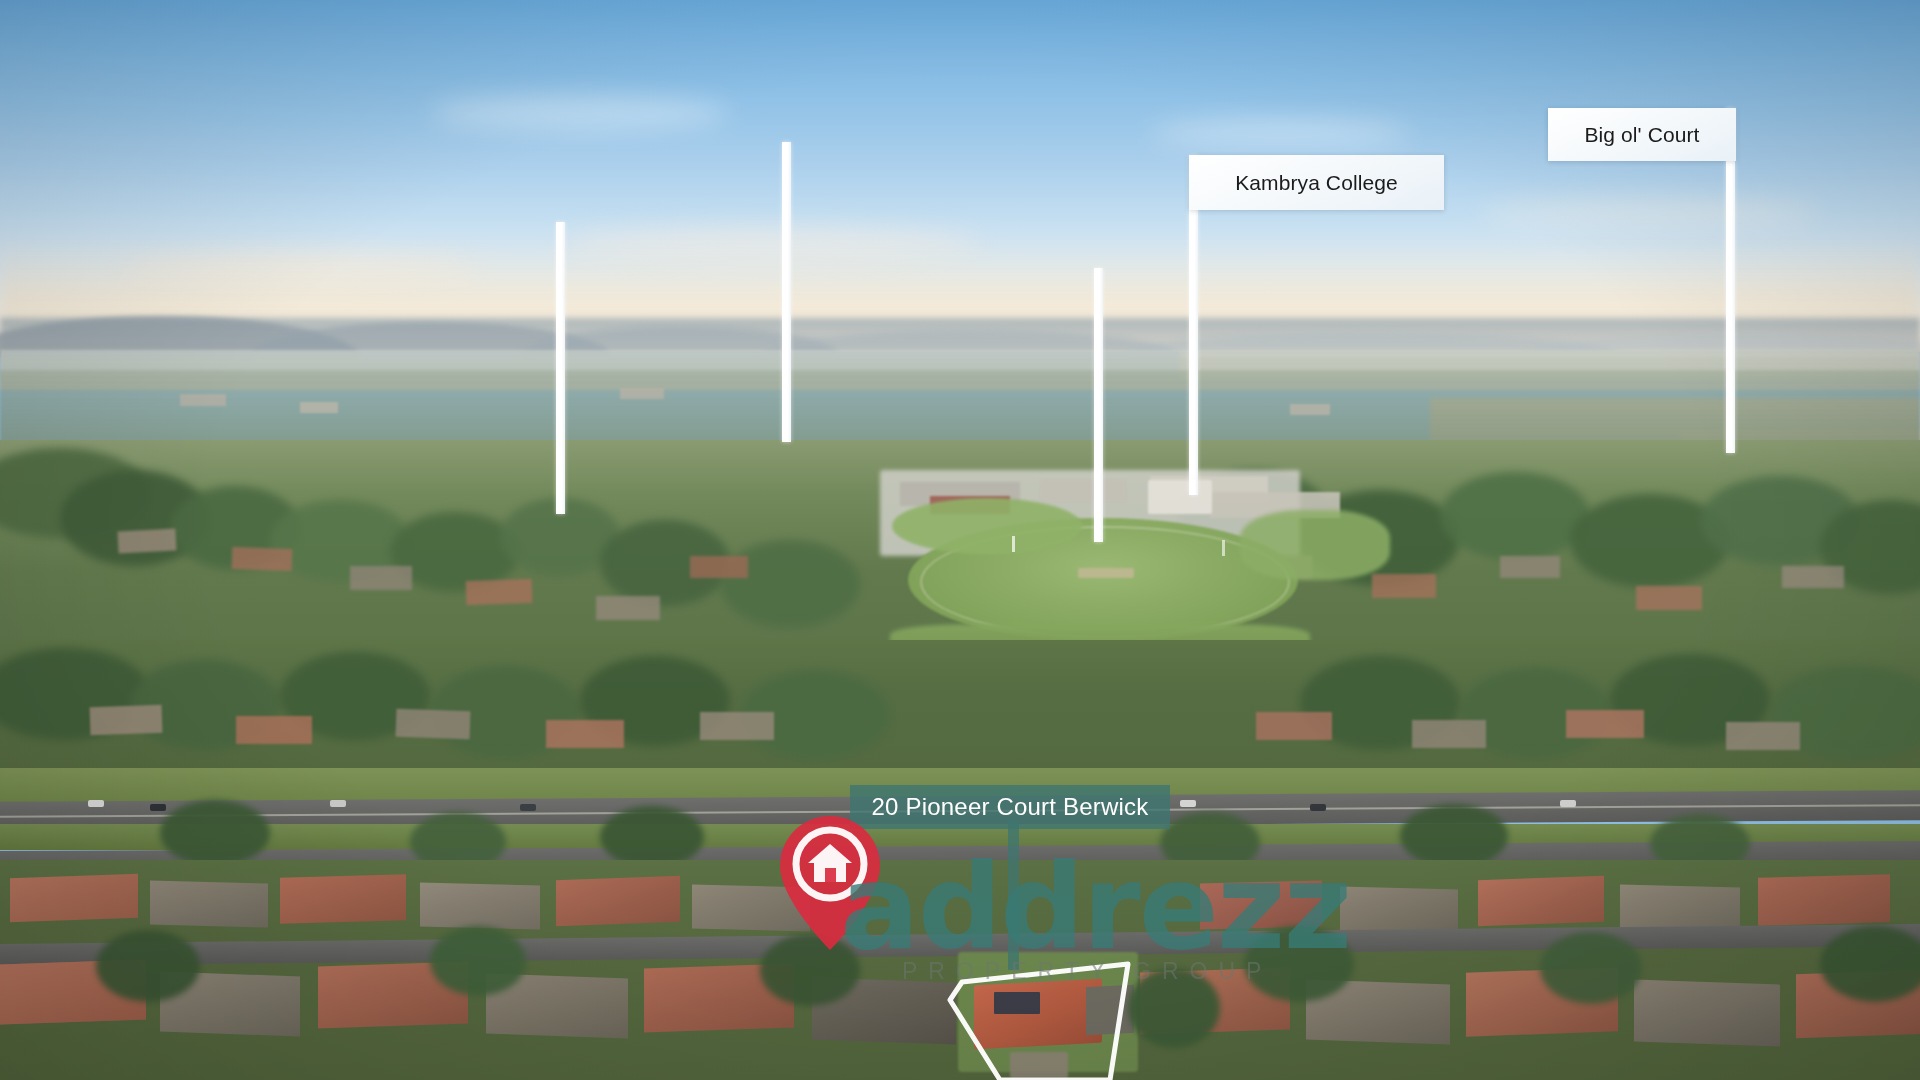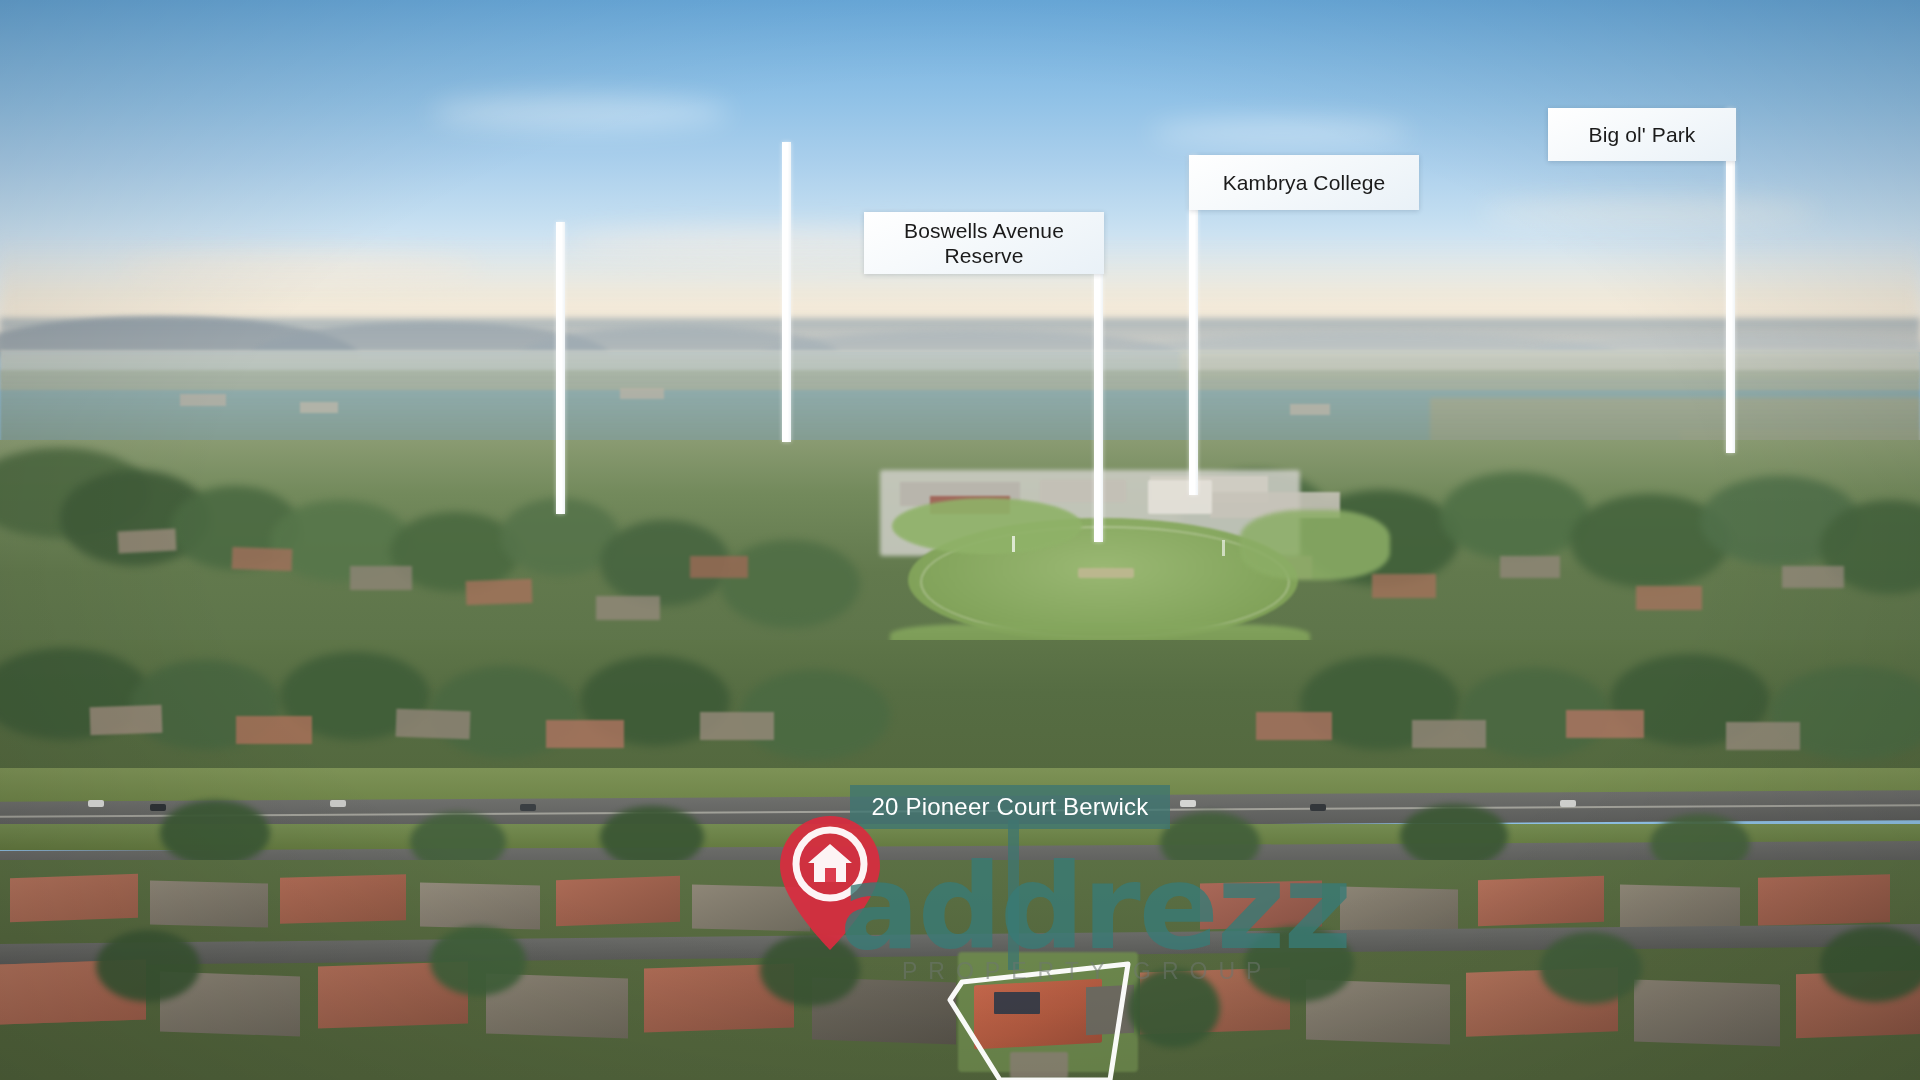--- a/index.html
+++ b/index.html
@@ -304,31 +304,27 @@
   </svg>
 
   <div class="leader" style="left:556px;top:222px;height:292px;"></div>
   <div class="leader" style="left:782px;top:142px;height:300px;"></div>
   <div class="leader" style="left:1094px;top:268px;height:274px;"></div>
   <div class="leader" style="left:1189px;top:155px;height:340px;"></div>
   <div class="leader" style="left:1726px;top:108px;height:345px;"></div>
 
 
 
-  <div class="poi" style="left:864px;top:212px;width:240px;height:62px;">
-    <span>Boswells Avenue
-Reserve</span>
-  </div>
-
-  <div class="poi" style="left:1189px;top:155px;width:230px;height:55px;">
+
+  <div class="poi" style="left:1189px;top:155px;width:255px;height:55px;">
     <span>Kambrya College</span>
   </div>
 
   <div class="poi" style="left:1548px;top:108px;width:188px;height:53px;">
-    <span>Big ol' Park</span>
+    <span>Big ol' Court</span>
   </div>
 
   <div class="prop-leader" style="left:1008px;top:820px;height:150px;"></div>
   <div class="prop-label" style="left:850px;top:785px;width:320px;height:44px;">
     <span>20 Pioneer Court Berwick</span>
   </div>
 
   <div class="wm">
     <svg class="wm-pin" width="120" height="150" viewBox="0 0 120 150">
       <path d="M60 8 C32 8 10 30 10 58 C10 92 60 142 60 142 C60 142 110 92 110 58 C110 30 88 8 60 8 Z" fill="#d92b3f" opacity="0.92"></path>

